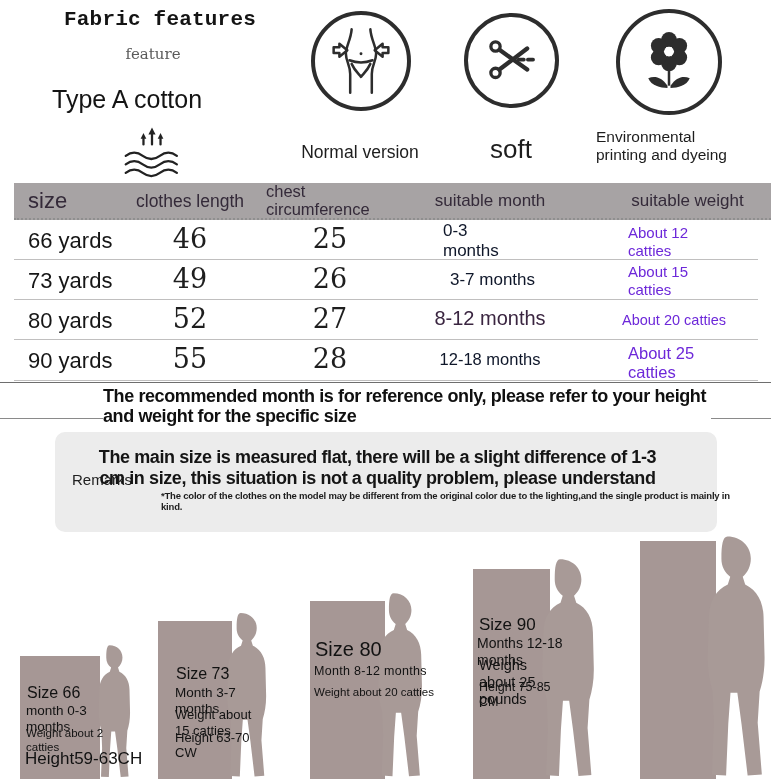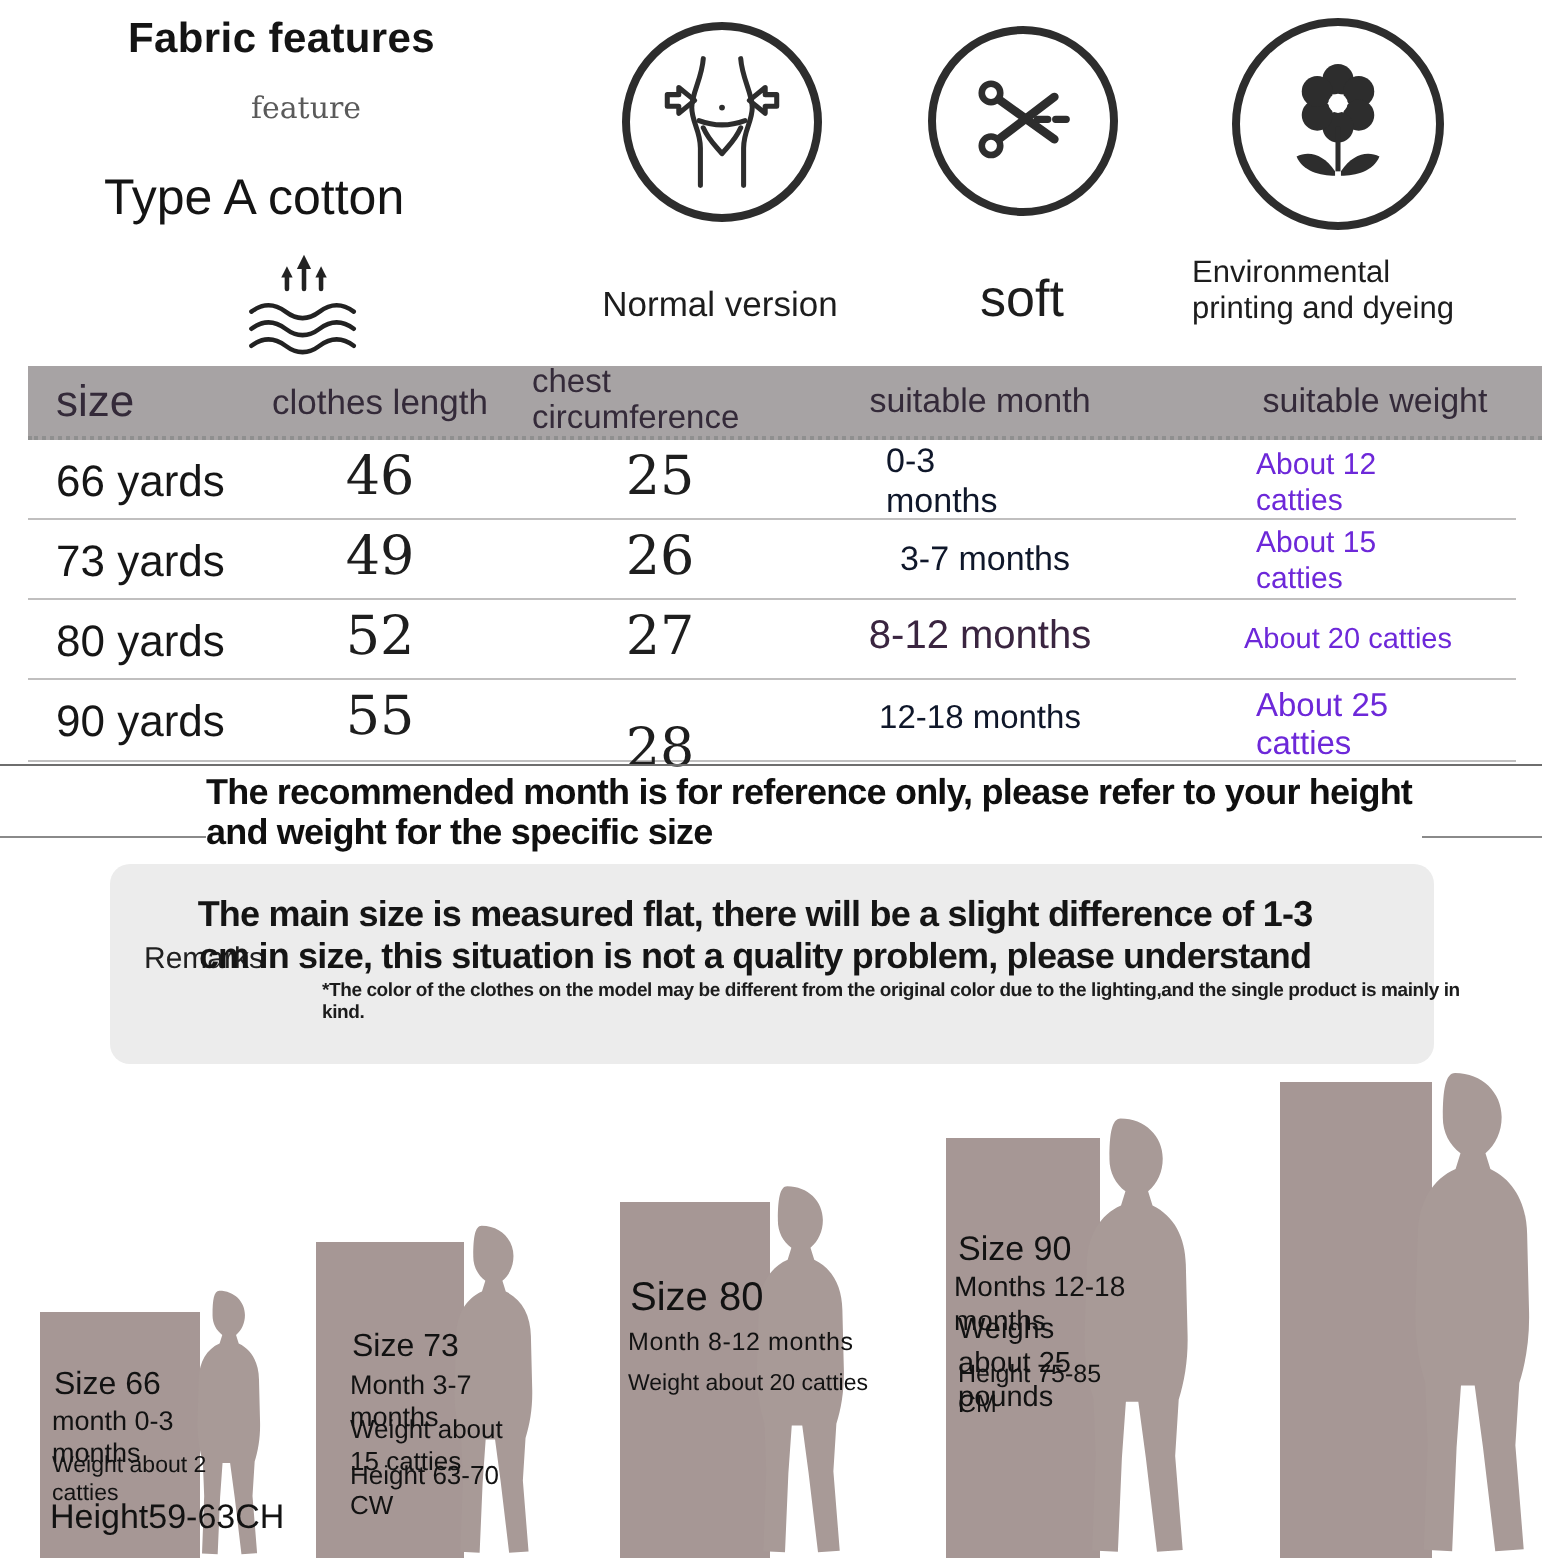--- a/index.html
+++ b/index.html
@@ -1,21 +1,21 @@
 <!DOCTYPE html>
 <html><head>
 <meta charset="utf-8">
 <style>
   * { margin:0; padding:0; box-sizing:border-box; }
   body { background:#fff; font-family:"Liberation Sans", sans-serif; }
   .page { position:relative; width:771px; height:779px; background:#fff; overflow:hidden; }
   .abs { position:absolute; }
 
   
-  .fabric-title { font-size:21px; font-weight:600; color:#141414; letter-spacing:.2px; }
+  .fabric-title { font-size:21px; font-weight:600; color:#141414; letter-spacing:.2px;font-family:Liberation Mono, monospace; }
   .feature-sub  { font-family:"DejaVu Serif", serif; font-size:15px; color:#5a5a5a; text-align:center; }
   .material     { font-size:25px; font-weight:500; color:#141414; }
   .circle { border:4px solid #2d2d2d; border-radius:50%; background:#fff; display:flex; align-items:center; justify-content:center; }
   .feat-label { color:#1d1d1d; text-align:center; }
 
   
   .thead { background:#a7a3a4; border-bottom:2px dotted #8f8f8f; }
   .th { color:#342a39; font-weight:500; }
   .trow { border-bottom:1px solid #c0bfbf; }
   .size-cell { font-size:22px; color:#161616; }
@@ -142,21 +142,21 @@
   <div class="abs weight-cell" style="left:628px; top:263px; width:72px; font-size:15px; line-height:18px;">About 15 catties</div>
 
   <div class="abs size-cell" style="left:28px; top:308px;">80 yards</div>
   <div class="abs num-cell" style="left:140px; top:303px; width:100px;">52</div>
   <div class="abs num-cell" style="left:280px; top:303px; width:100px;">27</div>
   <div class="abs month-cell" style="left:425px; top:307px; width:130px; text-align:center; font-size:20px; color:#3a2540;">8-12 months</div>
   <div class="abs weight-cell" style="left:622px; top:312px; width:145px; font-size:14.5px; white-space:nowrap;">About 20 catties</div>
 
   <div class="abs size-cell" style="left:28px; top:348px;">90 yards</div>
   <div class="abs num-cell" style="left:140px; top:343px; width:100px;">55</div>
-  <div class="abs num-cell" style="left:280px; top:343px; width:100px;margin-top:16px;">28</div>
+  <div class="abs num-cell" style="left:280px; top:343px; width:100px;">28</div>
   <div class="abs month-cell" style="left:425px; top:350px; width:130px; text-align:center; font-size:16.5px;">12-18 months</div>
   <div class="abs weight-cell" style="left:628px; top:344px; width:78px; font-size:16.5px; line-height:19px;">About 25 catties</div>
 
   <div class="abs hline" style="left:0; top:382px; width:771px;"></div>
   <div class="abs hline" style="left:0; top:418px; width:771px; background:#8a8a8a;"></div>
   <div class="abs note" style="left:103px; top:386px; width:608px; z-index:2; padding-bottom:5px;">The recommended month is for reference only, please refer to your height and weight for the specific size</div>
 
   <div class="abs remarks-box" style="left:55px; top:432px; width:662px; height:100px;"></div>
   <div class="abs remarks-label" style="left:72px; top:471px;">Remarks</div>
   <div class="abs remarks-main" style="left:85px; top:447px; width:585px;">The main size is measured flat, there will be a slight difference of 1-3 cm in size, this situation is not a quality problem, please understand</div>

